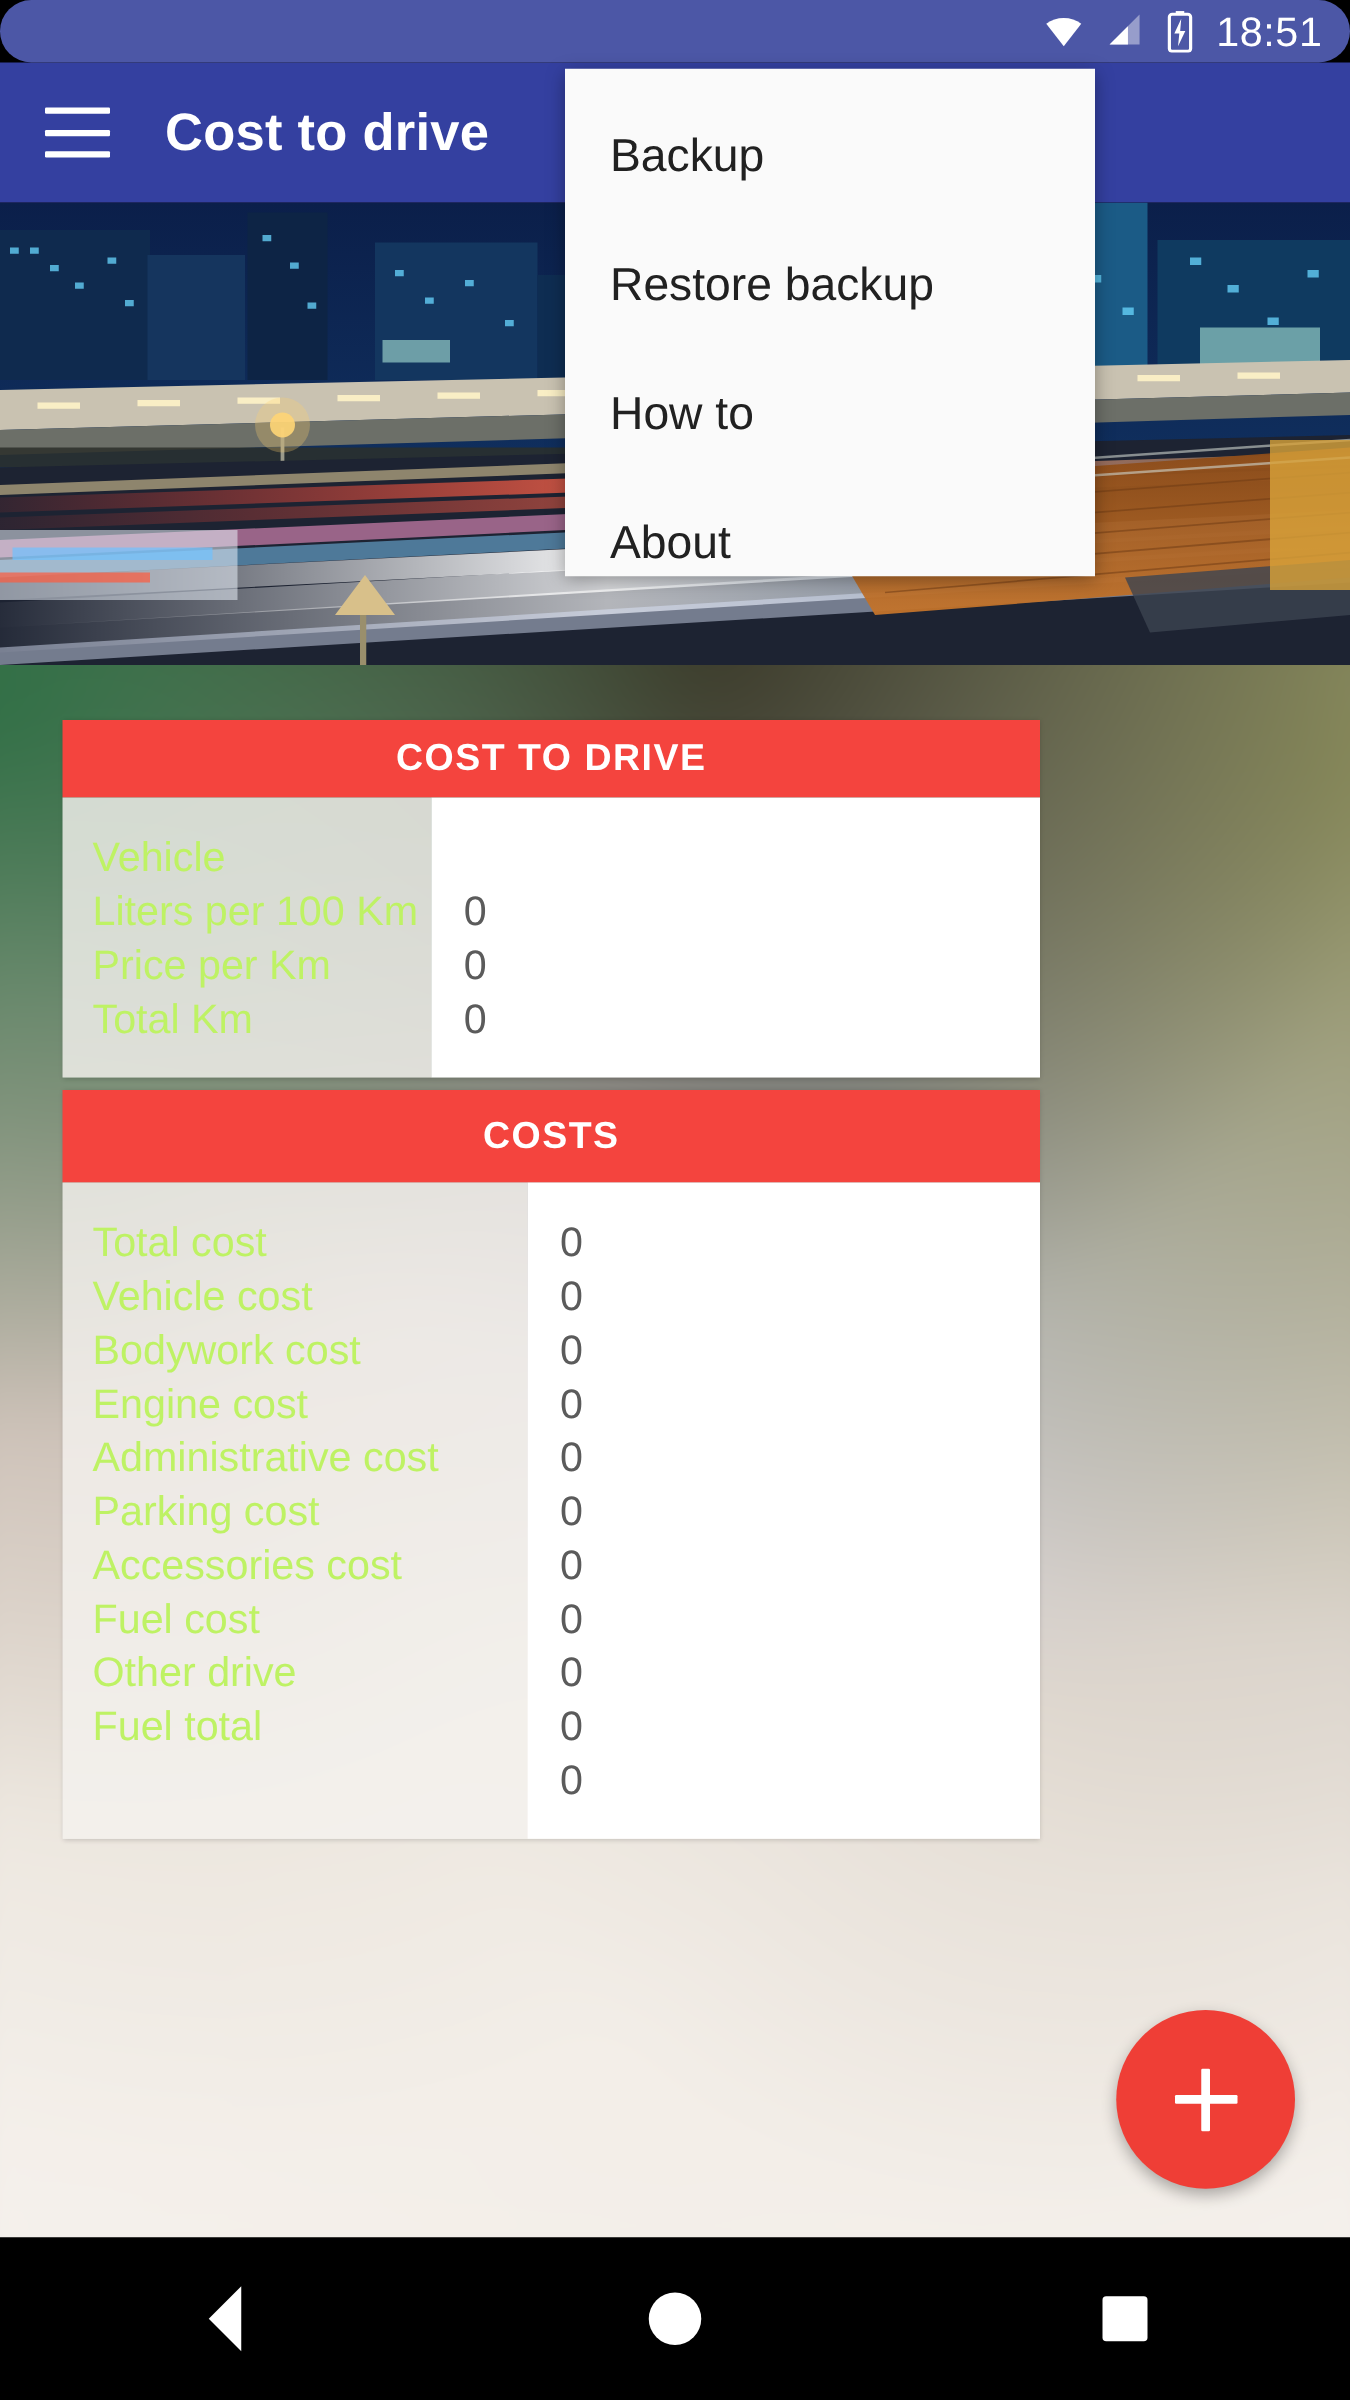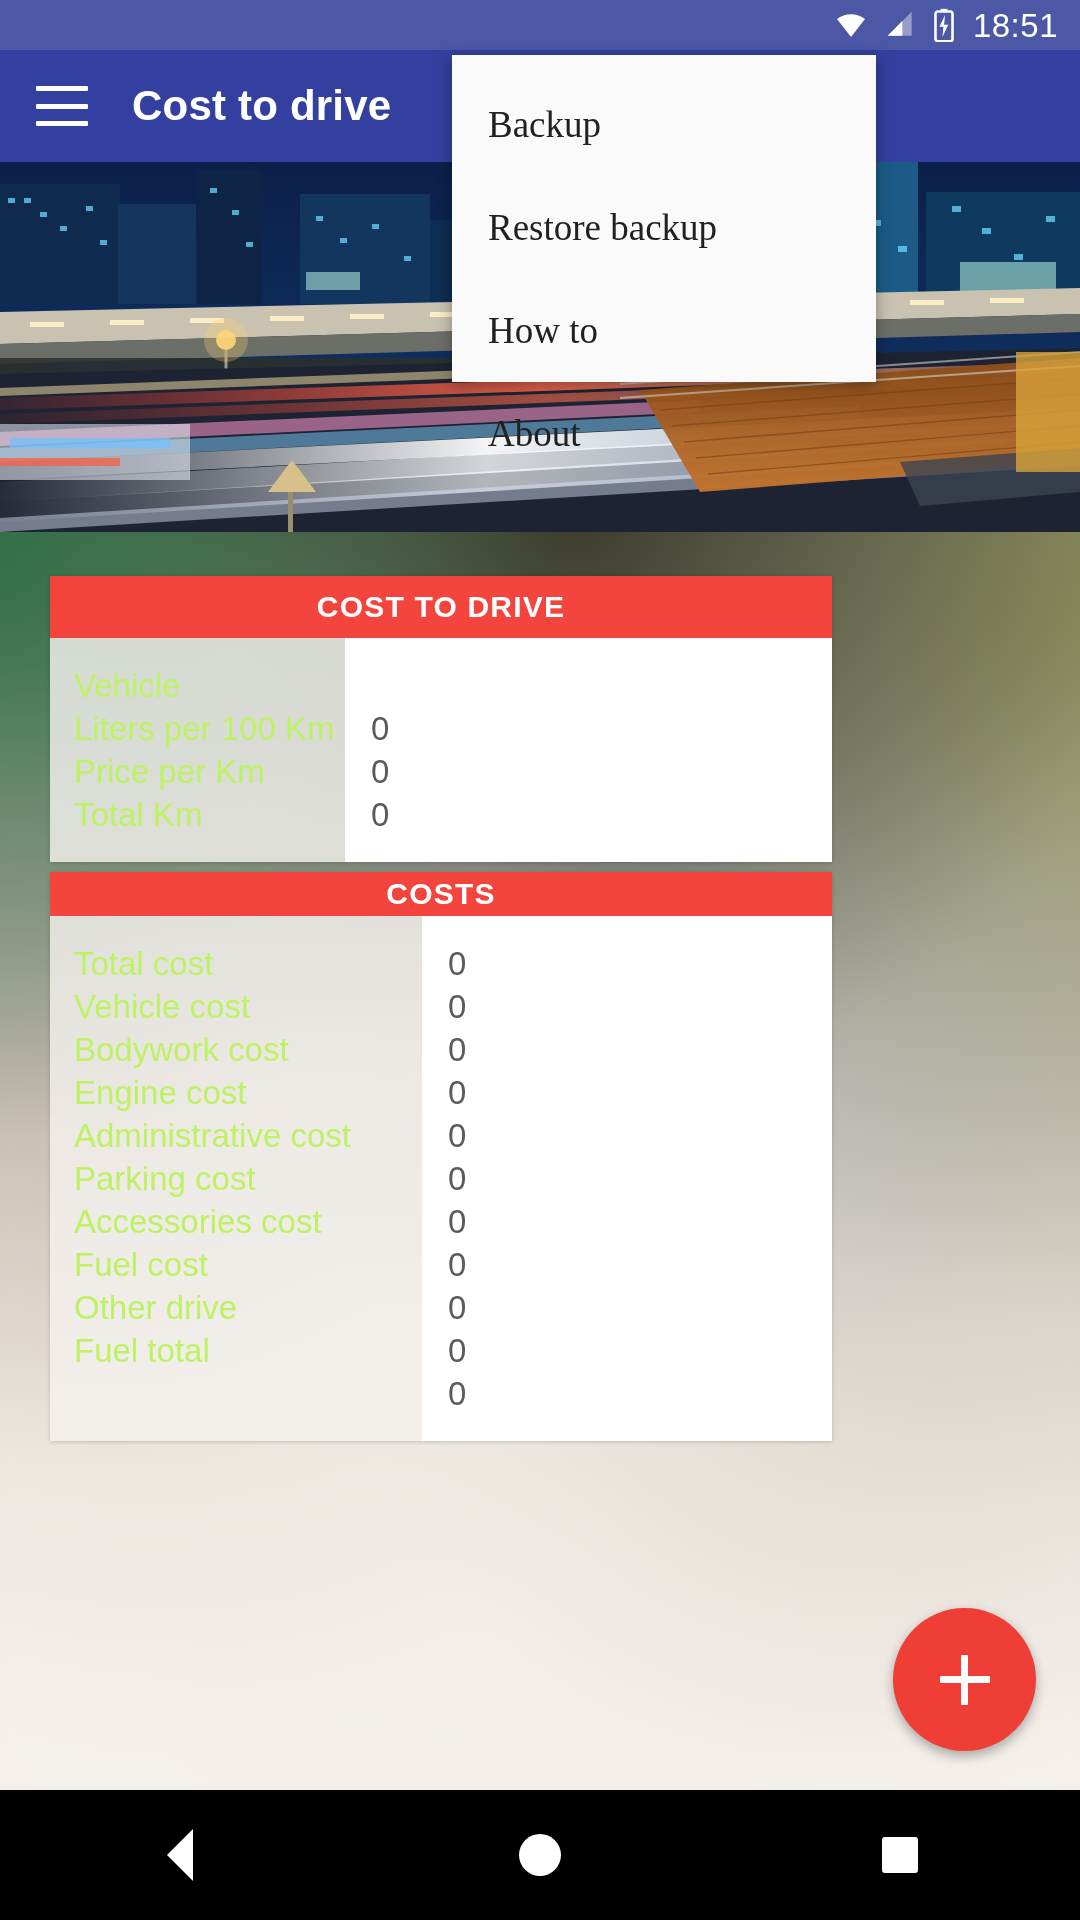--- a/index.html
+++ b/index.html
@@ -11,21 +11,21 @@
   }
 
   
   #screen { position:absolute; inset:0; width:1080px; height:1920px; overflow:hidden; }
 
   
   #status-bar{
     position:absolute; top:0; left:0; width:1080px; height:50px;
     background:#4c57a6;
     display:flex; align-items:center; justify-content:flex-end;
-    padding-right:22px; gap:12px; z-index:40;
+    padding-right:22px; gap:12px; z-index:40;border-radius:25px;
   }
   .sb-icon{ display:block; }
   #status-time{
     color:#ffffff; font-size:33px; letter-spacing:.5px; font-weight:400;
     margin-left:4px; line-height:1;
   }
 
   
   #app-bar{
     position:absolute; top:50px; left:0; width:1080px; height:112px;
@@ -100,42 +100,41 @@
   .row-value{ color:#5b5b5b; }
   .row-value.empty{ color:transparent; }
 
   
   #card-cost-to-drive{ top:44px; }
   #card-cost-to-drive .card-header{ height:62px; }
   #card-cost-to-drive .col-labels{ width:295px; }
 
   
   #card-costs{ top:340px; }
-  #card-costs .card-header{ height:44px; }
+  #card-costs .card-header{ height:74px; }
   #card-costs .col-labels{ width:372px; }
 
   
   #fab{
     position:absolute; left:893px; top:1608px;
     width:143px; height:143px; border-radius:50%;
     background:#ef3e36; z-index:25;
     box-shadow:0 5px 12px rgba(0,0,0,.30);
     display:flex; align-items:center; justify-content:center;
     cursor:pointer;
   }
   #fab .plus-h{ position:absolute; width:50px; height:7px; background:#fff; border-radius:1px; }
   #fab .plus-v{ position:absolute; width:7px; height:50px; background:#fff; border-radius:1px; }
 
   
   #overflow-menu{
-    position:absolute; top:55px; left:452px; width:424px; height:327px;
+    position:absolute; top:55px; left:452px; width:424px; height:406px;
     background:#fafafa; z-index:60;
     box-shadow:0 3px 14px rgba(0,0,0,.34);
     padding-top:18px;
-    font-family:Liberation Serif, serif;
   }
   .menu-item{
     height:103px; display:flex; align-items:center;
     padding-left:36px; font-size:37px; color:#212121;
     cursor:pointer; white-space:nowrap;
   }
 
   
   #nav-bar{
     position:absolute; bottom:0; left:0; width:1080px; height:130px;

